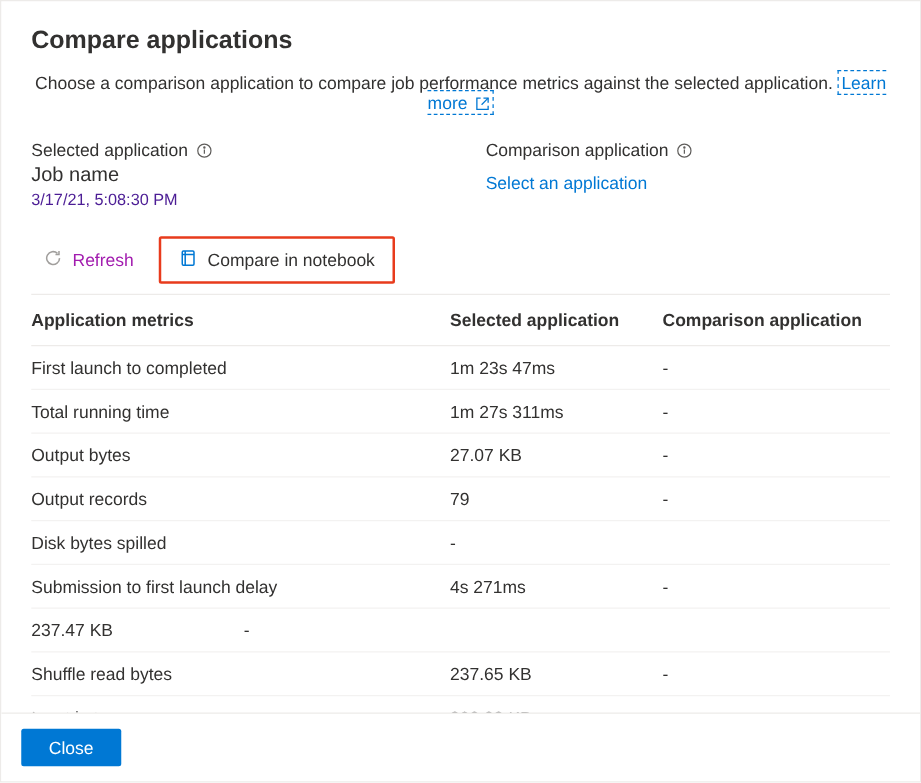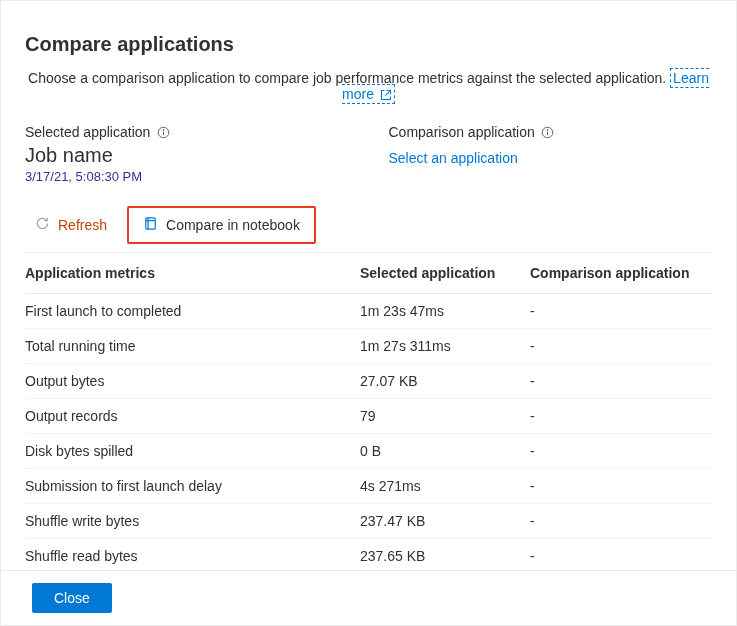--- a/index.html
+++ b/index.html
@@ -6,21 +6,21 @@
     body {
       font-family: "Segoe UI", -apple-system, sans-serif;
       font-size: 14px;
       color: #323130;
       background: #fff;
       width: 737px;
       height: 626px;
       border: 1px solid #edebe9;
       position: relative;
     }
-    .container { padding: 32px 24px 0 24px; }
+    .container { padding: 20px 24px 0 24px; }
     .title {
       font-size: 20px;
       font-weight: 600;
       color: #323130;
       margin-bottom: 14px;
     }
     .description {
       font-size: 14px;
       color: #323130;
       margin-bottom: 20px;
@@ -45,21 +45,21 @@
       margin-bottom: 4px;
       display:flex;
       align-items:center;
       gap:6px;
     }
     .info-icon {
       display:inline-flex; align-items:center; justify-content:center;
       width:14px; height:14px; color:#605e5c;
     }
     .job-name {
-      font-size: 20px;
+      font-size: 16px;
       font-weight: 400;
       color: #323130;
       margin-bottom: 2px;
     }
     .timestamp {
       font-size: 13px;
       color: #4c1d95;
       margin-bottom: 14px;
     }
     .select-link {
@@ -81,21 +81,21 @@
       align-items: center;
       gap: 8px;
       padding: 6px 10px;
       font-size: 14px;
       background: transparent;
       border: none;
       cursor: pointer;
       color: #323130;
       border-radius: 2px;
     }
-    .btn.disabled { color: #c2410c; cursor: default; justify-content: center; }
+    .btn.disabled { color: #a21caf; cursor: default; justify-content: center; }
     .btn.highlighted {
       border: 2.5px solid #e83b1c;
       border-radius: 2px;
       padding: 8px 14px;
     }
     .refresh-icon { color:#a19f9d; }
     .notebook-icon { color:#0078d4; }
     .table { width: 100%; }
     .thead {
       display: flex;
@@ -112,21 +112,21 @@
       font-size: 14px;
       align-items: center;
     }
     .col1 { flex: 0 0 335px; }
     .col2 { flex: 0 0 170px; }
     .col3 { flex: 1; }
     .footer {
       position: absolute;
       bottom: 0; left:0; right:0;
       border-top: 1px solid #edebe9;
-      padding: 12px 31px;
+      padding: 12px 16px;
       background:#fff;
     }
     .close-btn {
       background: #0078d4;
       color: #fff;
       border: none;
       padding: 7px 22px;
       font-size: 14px;
       cursor: pointer;
       border-radius: 2px;
@@ -226,30 +226,28 @@
           <div class="col2">27.07 KB</div>
           <div class="col3">-</div>
         </div>
         <div class="tr">
           <div class="col1">Output records</div>
           <div class="col2">79</div>
           <div class="col3">-</div>
         </div>
         <div class="tr">
           <div class="col1">Disk bytes spilled</div>
-          <div class="col2">0 B</div>
           <div class="col3">-</div>
         </div>
         <div class="tr">
           <div class="col1">Submission to first launch delay</div>
           <div class="col2">4s 271ms</div>
           <div class="col3">-</div>
         </div>
         <div class="tr">
-          <div class="col1">Shuffle write bytes</div>
           <div class="col2">237.47 KB</div>
           <div class="col3">-</div>
         </div>
         <div class="tr">
           <div class="col1">Shuffle read bytes</div>
           <div class="col2">237.65 KB</div>
           <div class="col3">-</div>
         </div>
         <div class="tr">
           <div class="col1">Input bytes</div>

